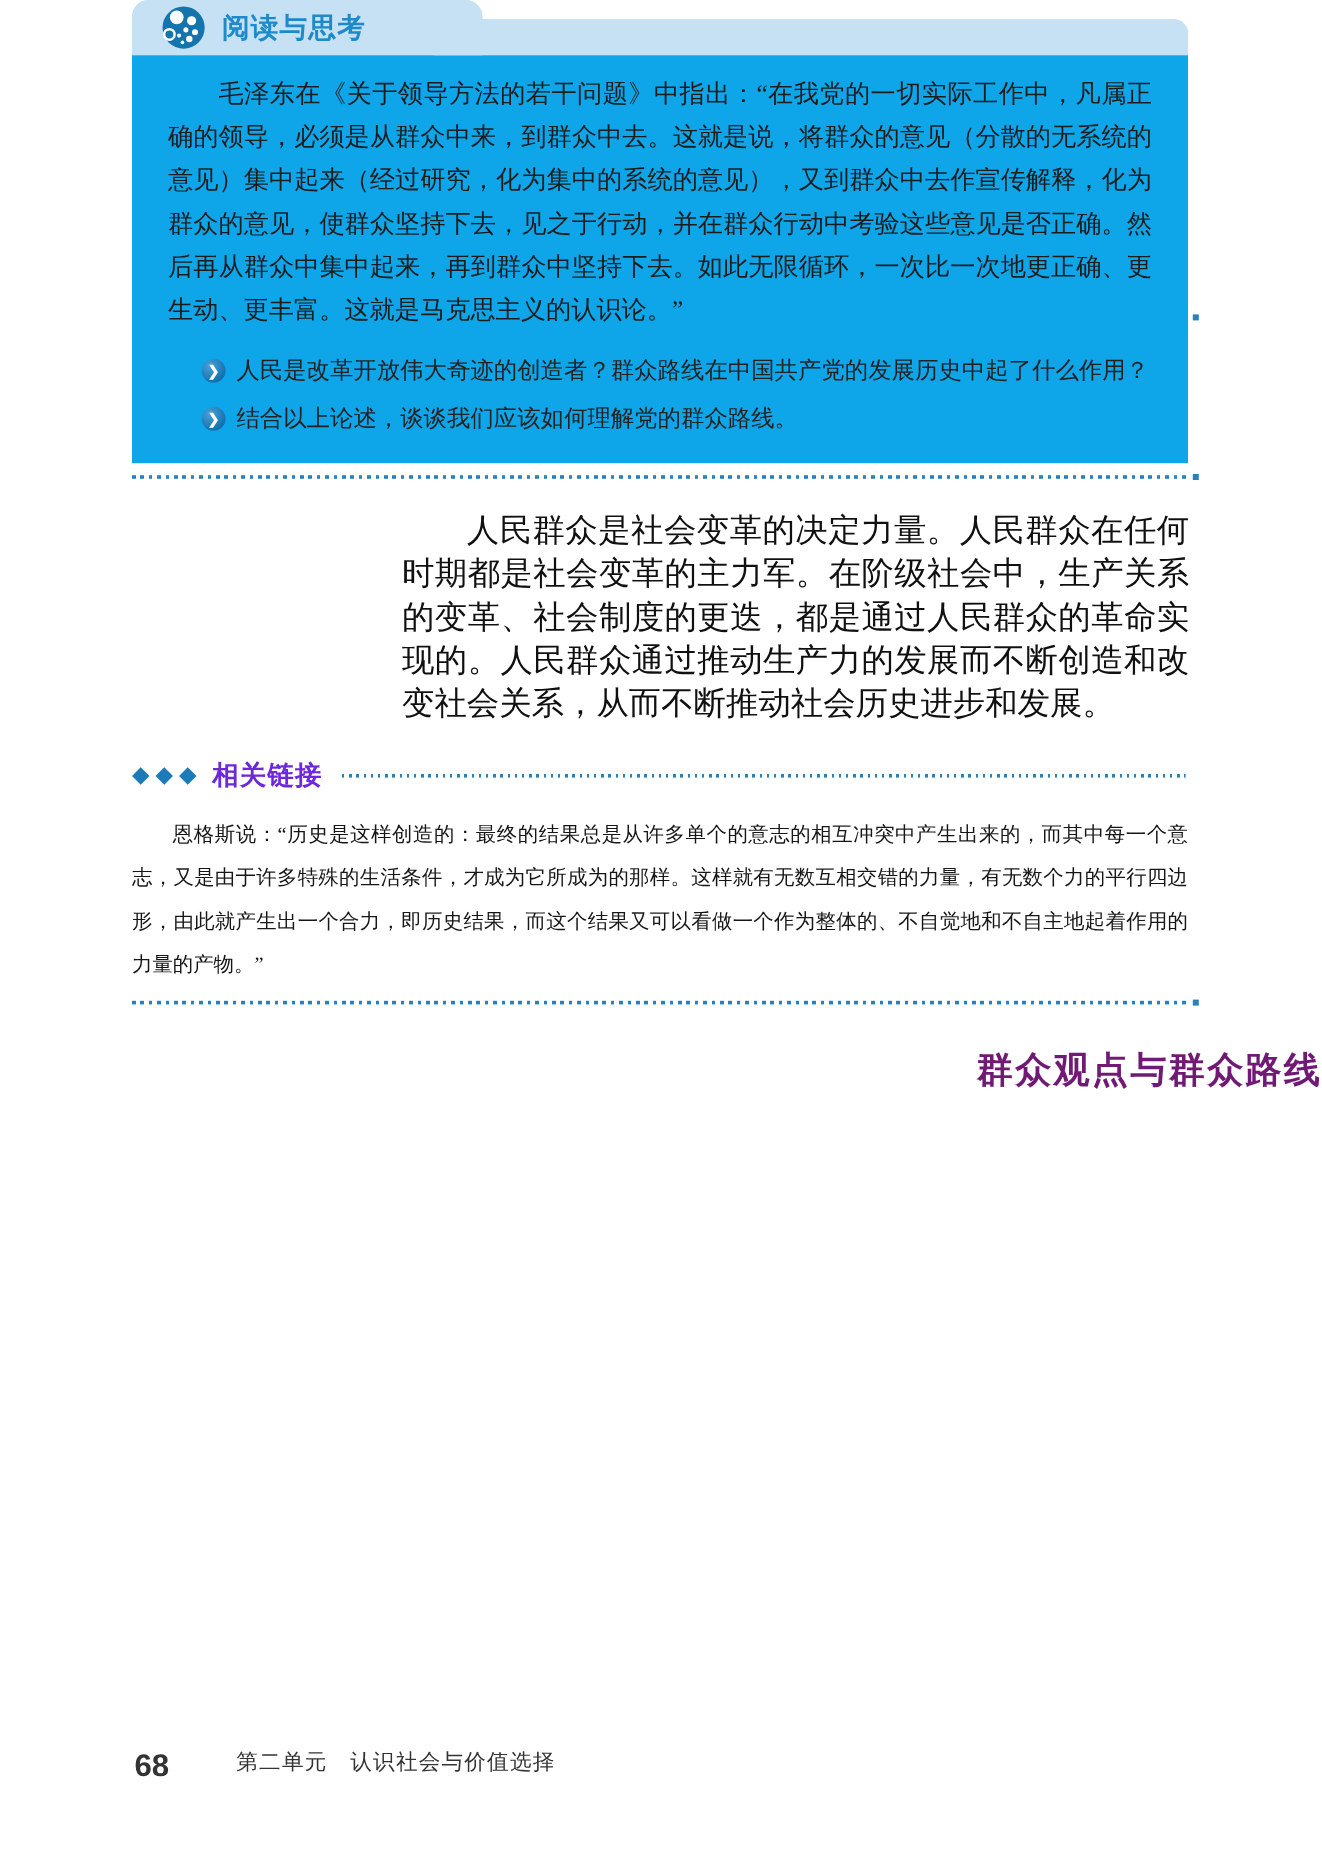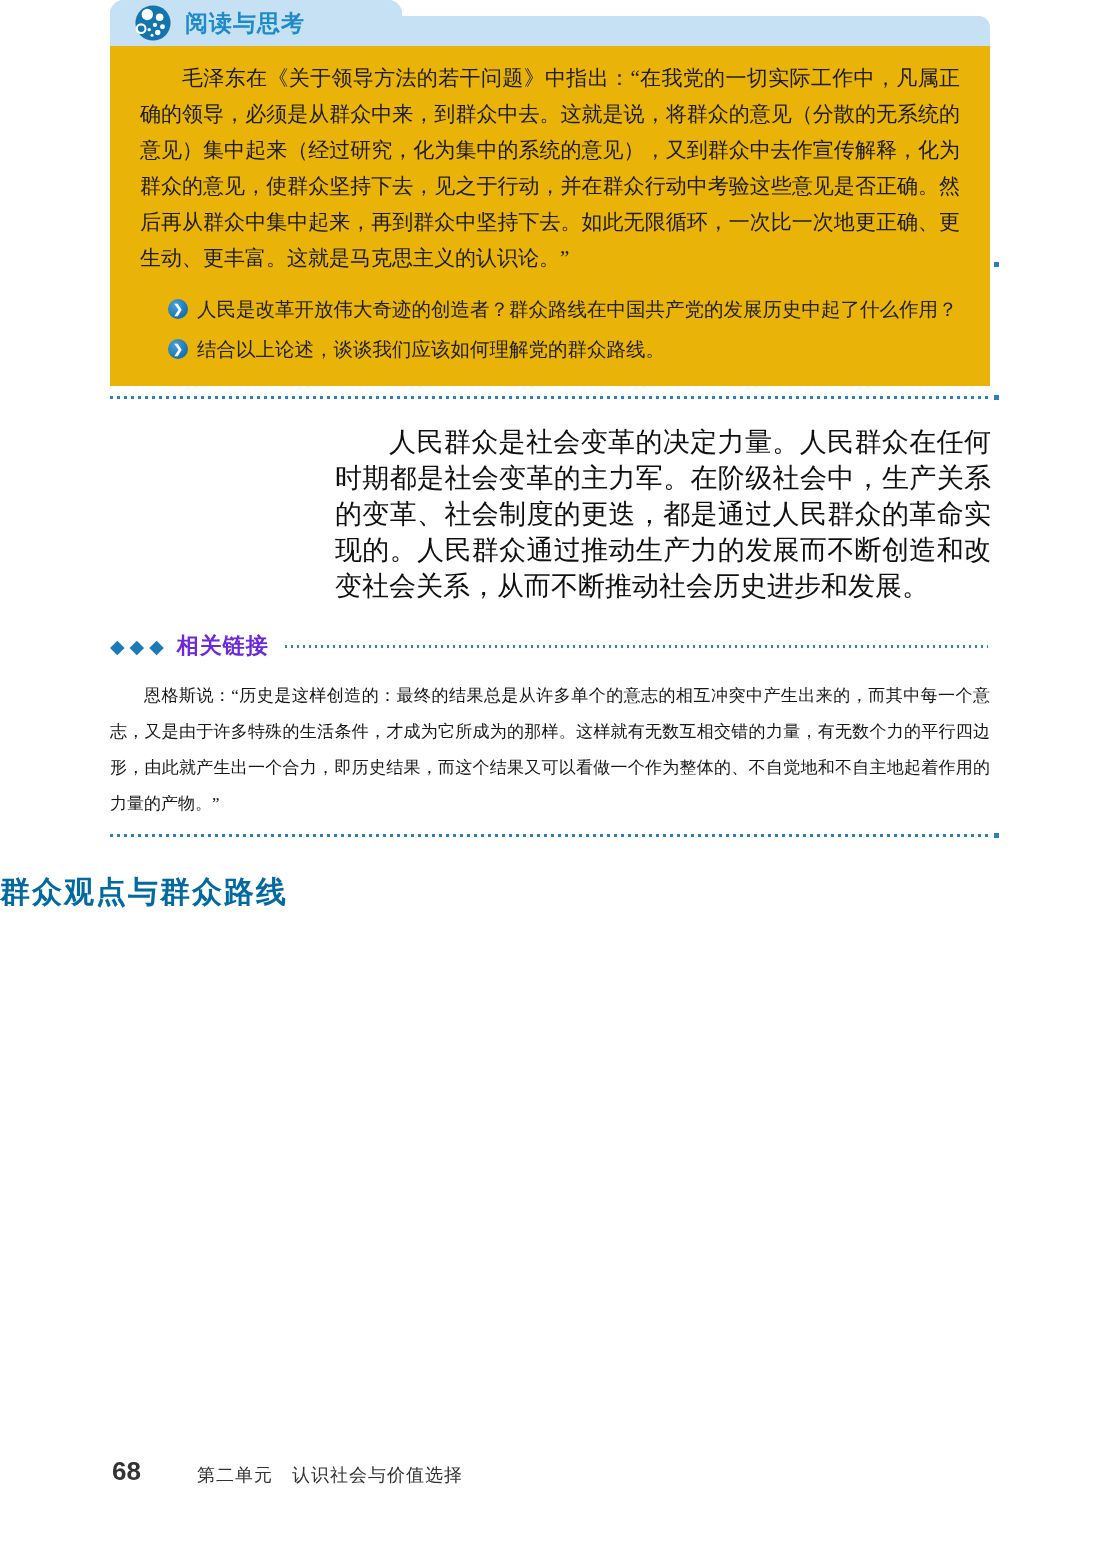--- a/index.html
+++ b/index.html
@@ -10,21 +10,21 @@
   .reading-box { position:absolute; left:110px; width:880px; }
   .tab-row { position:relative; height:46px; }
   .band { position:absolute; left:252px; right:0; top:16px; height:30px;
           background:#c6e1f4; border-radius:0 12px 0 0; }
   .tab  { position:absolute; left:0; top:0; width:292px; height:46px;
           background:#c6e1f4; border-radius:14px 14px 0 0;
           display:flex; align-items:center; padding-left:24px; box-sizing:border-box; }
   .tab-icon { width:38px; height:38px; flex:none; display:block; }
   .tab-label { margin-left:13px; font-size:23px; font-weight:bold; color:#1e8ac9; letter-spacing:1px; }
 
-  .box-body { background:#eab308; box-sizing:border-box; padding:14px 30px 0 30px; }
+  .box-body { background:#0ea5e9; box-sizing:border-box; padding:14px 30px 0 30px; }
   #box1 .box-body { height:207px; }
   #box2 .box-body { height:340px; }
 
   .box-para { margin:0; font-family:"Liberation Serif", serif; font-size:21px; line-height:36px;
               color:#1c1c1c; text-indent:2em; text-align:justify; }
 
   .q-row { display:flex; align-items:flex-start; margin-left:28px; gap:9px;
            font-size:19.5px; line-height:27px; color:#222222; }
   #box1 .q-row { margin-top:22px; }
   #box2 .q-row.first { margin-top:20px; }
@@ -51,25 +51,25 @@
   .rel-diamonds { color:#1b7ab8; font-size:19px; letter-spacing:5px; line-height:1; }
   .rel-title { margin-left:8px; font-size:22px; font-weight:bold; color:#6d28d9; letter-spacing:1px; }
   .rel-dots { flex:1; height:3px; margin-left:16px; margin-right:2px;
               background-image:repeating-linear-gradient(to right, #2c80ba 0 2px, transparent 2px 6px); }
   .rel-quote { margin:16px 0 0 0; font-family:Liberation Serif, serif; font-size:17px;
                line-height:36px; color:#161616; text-indent:2em; text-align:justify; }
   #related .dotted-sep { margin-top:12px; }
 
   
   #section-heading { position:absolute; left:0; top:872px; width:1102px; margin:0;
-                     text-align:left; font-family:"Liberation Serif", serif;
-                     font-weight:bold; font-size:30px; color:#0369a1; letter-spacing:2px; }
+                     text-align:right; font-family:"Liberation Serif", serif;
+                     font-weight:bold; font-size:30px; color:#701a75; letter-spacing:2px; }
 
   
-  #footer { position:absolute; left:112px; top:1456px; display:flex; align-items:flex-end; }
+  #footer { position:absolute; left:112px; top:1456px; display:flex; align-items:flex-start; }
   .page-num { font-size:26px; font-weight:bold; color:#333333; font-family:"Liberation Sans", sans-serif; }
   .unit-label { margin-left:56px; font-size:18px; color:#333333; font-family:"Liberation Serif", serif; letter-spacing:1px; }
 </style>
 </head>
 <body>
 
 <div class="page">
 
   <section class="reading-box" id="box1">
     <div class="tab-row">

